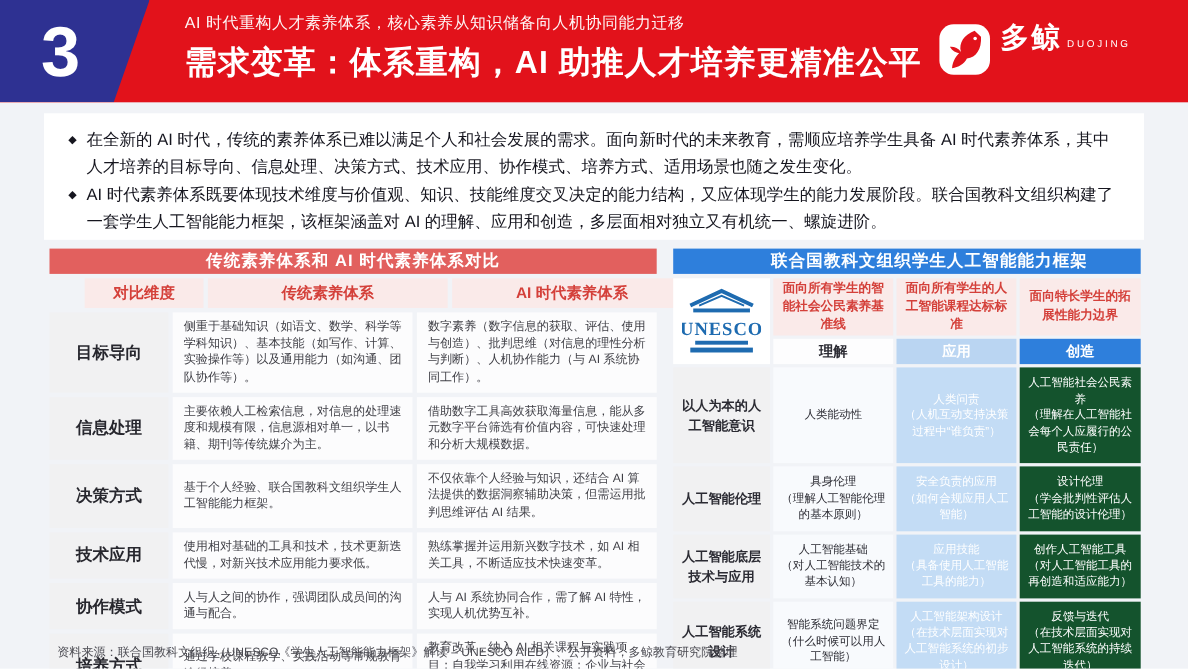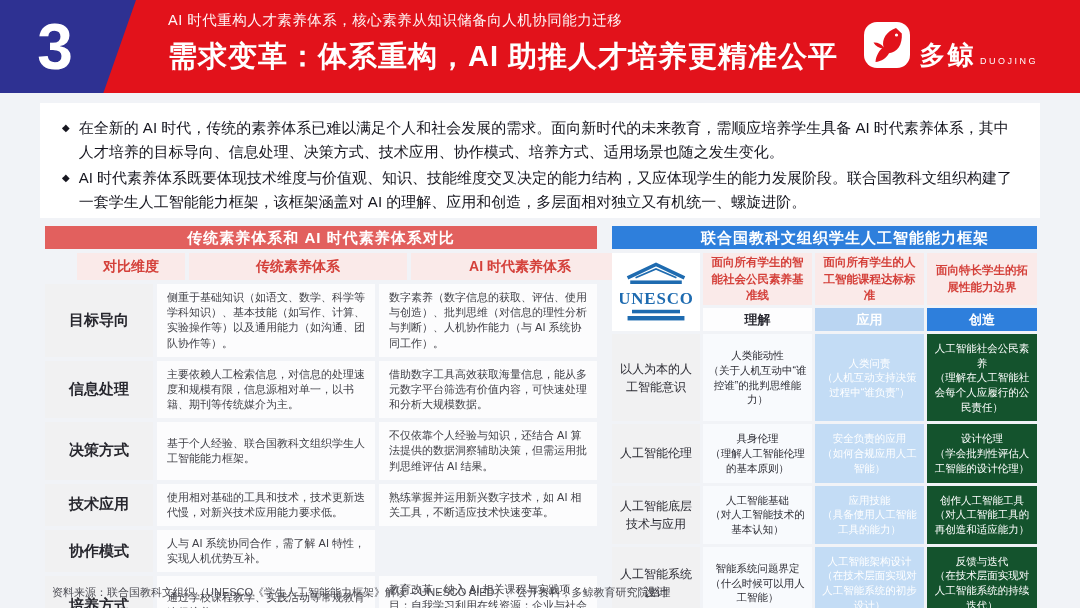--- a/index.html
+++ b/index.html
@@ -10,21 +10,21 @@
 
   
   .header { position:absolute; left:0; top:0; width:1080px; height:93px; background:#E2121B; }
   .page-block { position:absolute; left:0; top:0; width:136px; height:93px; background:#2E3192;
                 clip-path:polygon(0 0,100% 0,76% 100%,0 100%);
                 display:flex; align-items:center; justify-content:center; padding-right:26px; }
   .page-num { color:#fff; font-size:64px; font-weight:bold; line-height:1; }
   .header-text { position:absolute; left:168px; top:11px; color:#fff; }
   .kicker { font-size:14.5px; color:rgba(255,255,255,0.96); margin-bottom:7px; letter-spacing:0.5px; }
   .main-title { font-size:29px; font-weight:bold; letter-spacing:1px; }
-  .logo { position:absolute; right:42px; top:21px; display:flex; align-items:flex-end; gap:9px; }
+  .logo { position:absolute; right:52px; top:21px; display:flex; align-items:flex-start; gap:9px; }
   .logo-mark { width:48px; height:48px; }
   .logo-text { color:#fff; }
   .logo-name { font-size:26px; font-weight:bold; letter-spacing:2px; line-height:1.05; }
   .logo-sub { font-size:9px; letter-spacing:2.5px; }
 
   
   .intro { position:absolute; left:40px; top:103px; width:1000px; height:115px; background:#FFFFFF;
            padding:13px 22px 0 22px; }
   .bullet { display:flex; gap:9px; font-size:15px; line-height:1.6; color:#16161f; }
   .bullet + .bullet { margin-top:2px; }
@@ -51,21 +51,21 @@
   .rgrid { display:grid; grid-template-columns:88px 109px 109px 110px;
            grid-template-rows:52px 23px auto auto auto auto; gap:3px; margin-top:4px; }
   .unesco-cell { grid-row:1 / span 2; background:#FFFFFF; display:flex; align-items:center; justify-content:center; }
   .rhead { background:#FAEAE9; color:#D4403A; font-weight:bold; font-size:11.5px; line-height:1.45;
            display:flex; align-items:center; justify-content:center; text-align:center; padding:4px 5px; }
   .rsub { font-weight:bold; font-size:13px; display:flex; align-items:center; justify-content:center; }
   .rsub-und { background:#FDFDFE; color:#2b2b33; }
   .rsub-app { background:#BAD5F2; color:#fff; }
   .rsub-cre { background:#2E7FDC; color:#fff; }
   .rlabel { background:#F1F1F2; color:#2b2b33; font-size:12px; line-height:1.5;
-            display:flex; align-items:center; justify-content:center; text-align:center; padding:4px 8px; }
+            display:flex; align-items:center; justify-content:center; text-align:center; padding:4px 8px;font-weight:bold; }
   .rcell { font-size:10.5px; line-height:1.4; text-align:center; padding:7px 5px;
            display:flex; flex-direction:column; align-items:center; justify-content:center; }
   .rcell-und { background:#F8FAFD; color:#2b2b33; }
   .rcell-app { background:#C3DCF5; color:#fff; }
   .rcell-cre { background:#14532d; color:#fff; }
   .cell-name { display:block; }
   .cell-desc { display:block; }
 
   
   .footer { position:absolute; left:52px; top:585px; font-size:11px; color:#4b4b52; }
@@ -133,20 +133,21 @@
       <div class="lcell">基于个人经验、联合国教科文组织学生人工智能能力框架。</div>
       <div class="lcell">不仅依靠个人经验与知识，还结合 AI 算法提供的数据洞察辅助决策，但需运用批判思维评估 AI 结果。</div>
     </div>
     <div class="lrow">
       <div class="lcell-dim">技术应用</div>
       <div class="lcell">使用相对基础的工具和技术，技术更新迭代慢，对新兴技术应用能力要求低。</div>
       <div class="lcell">熟练掌握并运用新兴数字技术，如 AI 相关工具，不断适应技术快速变革。</div>
     </div>
     <div class="lrow">
       <div class="lcell-dim">协作模式</div>
+      <div class="lcell">人与人之间的协作，强调团队成员间的沟通与配合。</div>
       <div class="lcell">人与 AI 系统协同合作，需了解 AI 特性，实现人机优势互补。</div>
     </div>
     <div class="lrow">
       <div class="lcell-dim">培养方式</div>
       <div class="lcell">通过学校课程教学、实践活动等常规教育途径培养。</div>
       <div class="lcell">教育改革，纳入 AI 相关课程与实践项目；自我学习利用在线资源；企业与社会提供培训与活动支持。</div>
     </div>
 
   </div>
 
@@ -168,21 +169,20 @@
       <div class="rhead">面向所有学生的人工智能课程达标标准</div>
       <div class="rhead">面向特长学生的拓展性能力边界</div>
 
       <div class="rsub rsub-und">理解</div>
       <div class="rsub rsub-app">应用</div>
       <div class="rsub rsub-cre">创造</div>
 
       <div class="rlabel">以人为本的人工智能意识</div>
       <div class="rcell rcell-und">
         <span class="cell-name">人类能动性</span>
-        <span class="cell-desc">（关于人机互动中“谁控谁”的批判思维能力）</span>
       </div>
       <div class="rcell rcell-app">
         <span class="cell-name">人类问责</span>
         <span class="cell-desc">（人机互动支持决策过程中“谁负责”）</span>
       </div>
       <div class="rcell rcell-cre">
         <span class="cell-name">人工智能社会公民素养</span>
         <span class="cell-desc">（理解在人工智能社会每个人应履行的公民责任）</span>
       </div>
 

